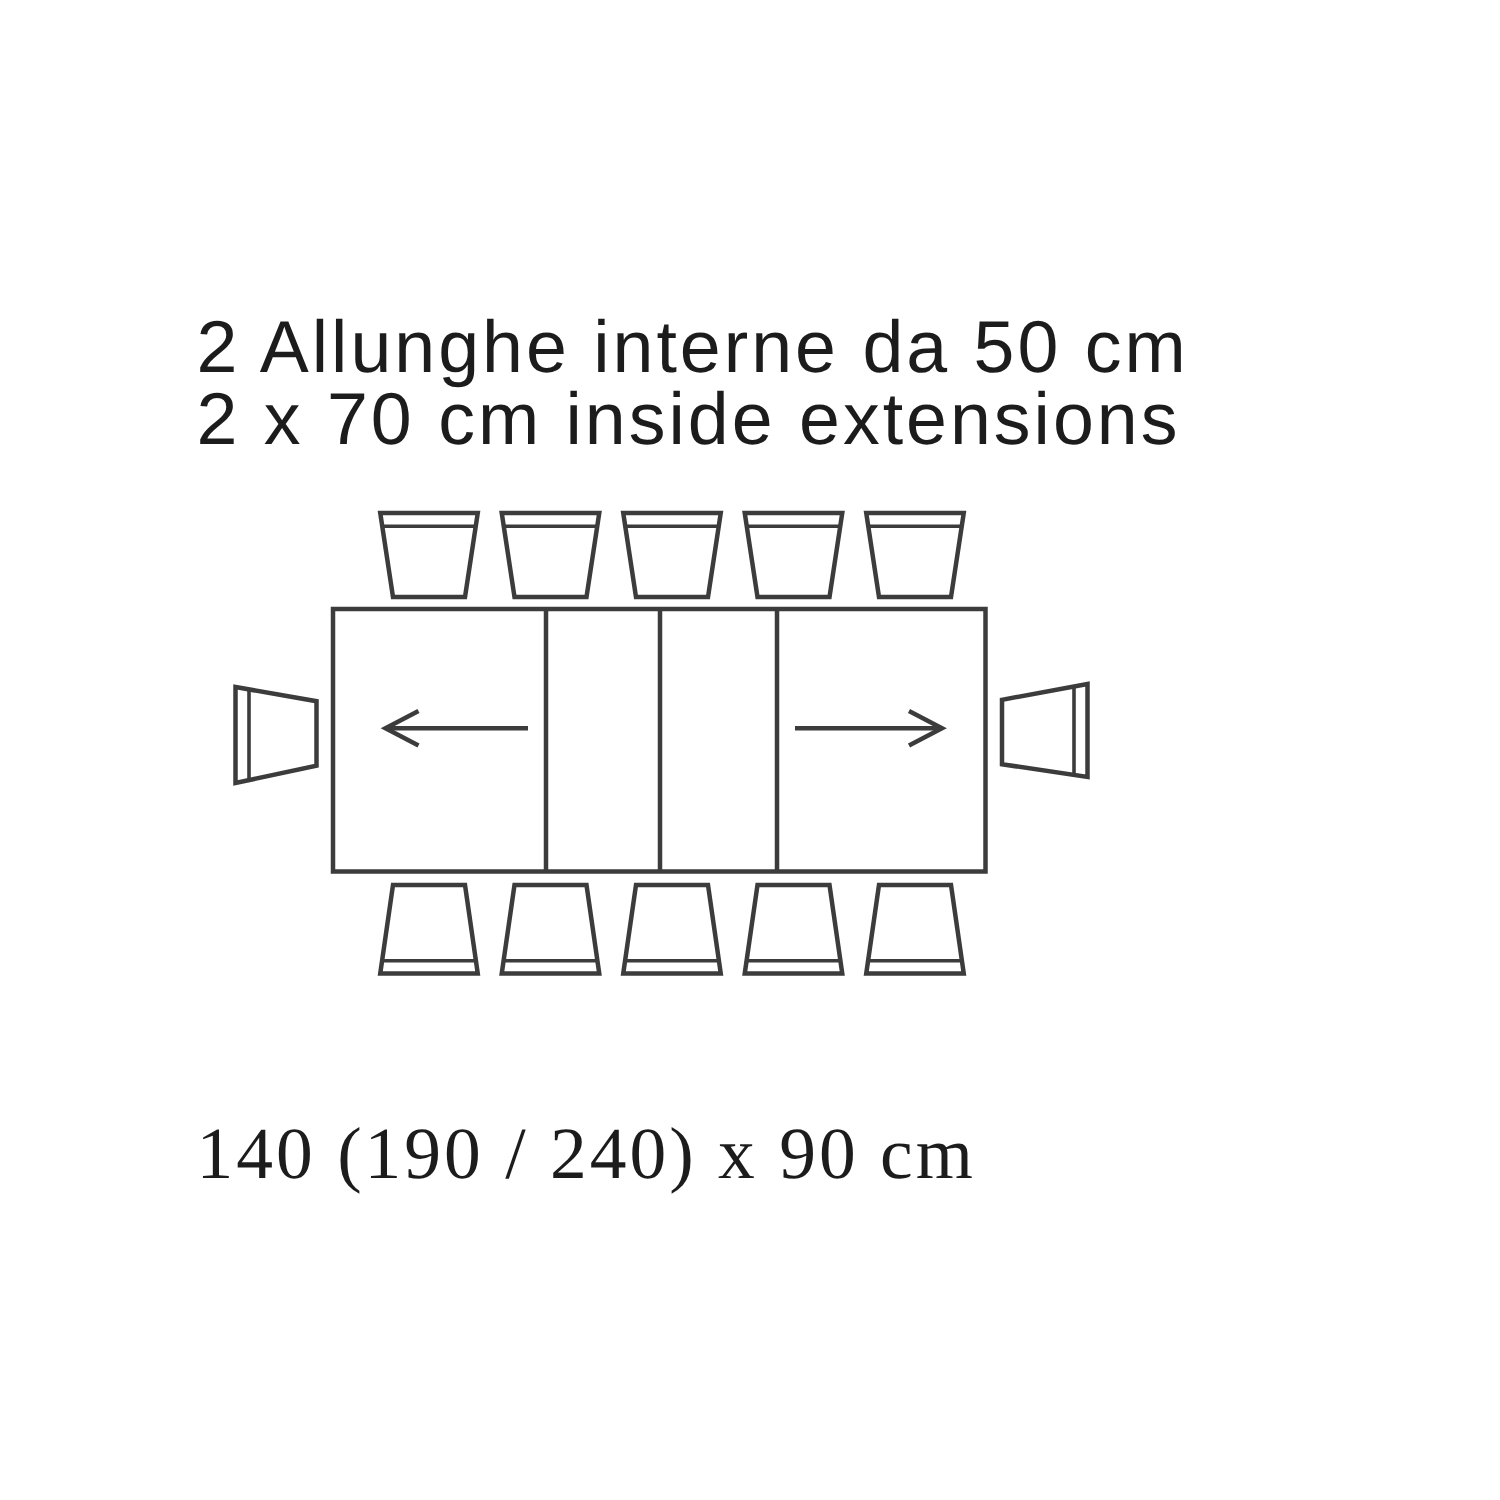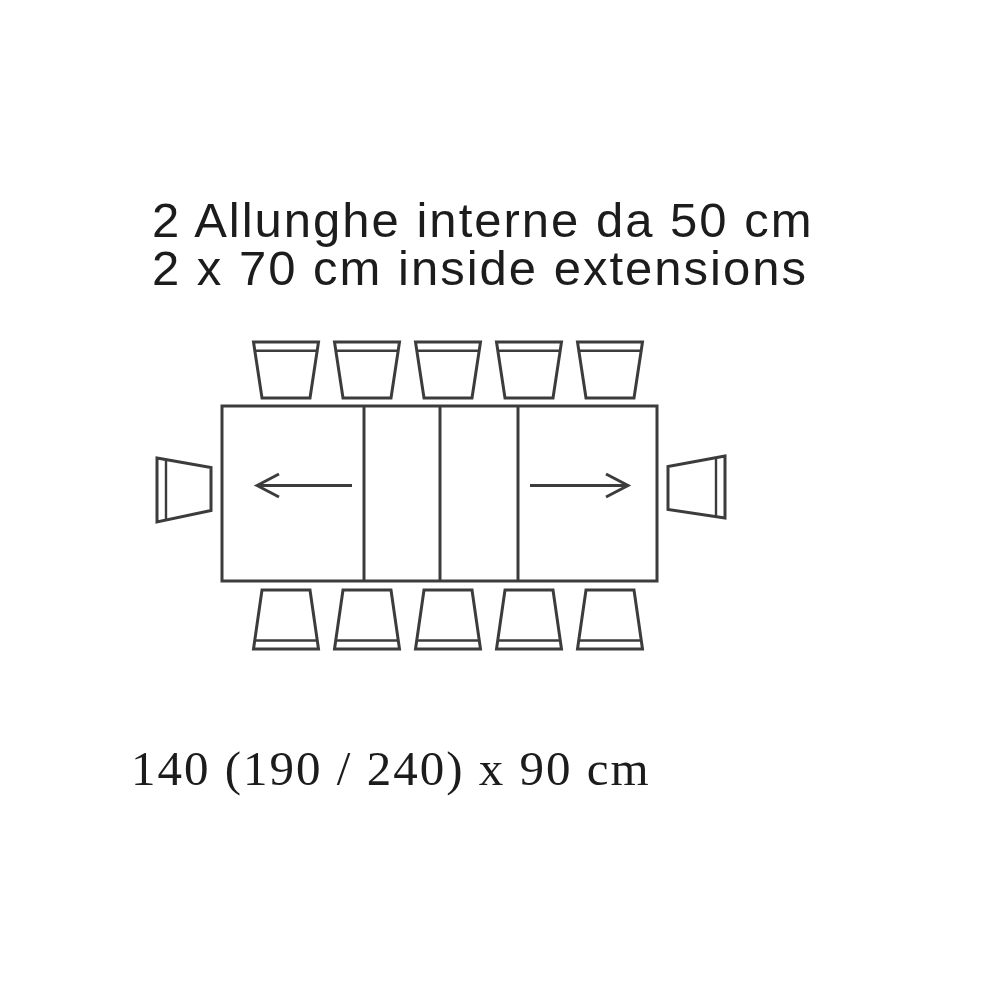--- a/index.html
+++ b/index.html
@@ -19,22 +19,21 @@
     position: absolute;
     color: var(--text, #1c1c1c);
     font-size: 49px;
     line-height: 48px;
     letter-spacing: 2px;
     white-space: nowrap;
     font-weight: 400;
   }
   .caption-top {
     left: 131px;
-    top: 196px;
-    margin-left: 21px;
+    top: 208px;
   }
   .caption-bottom {
     left: 131px;
     top: 745px;
     font-family: Liberation Serif, serif;
   }
   .diagram-svg {
     position: absolute;
     left: 0;
     top: 0;

